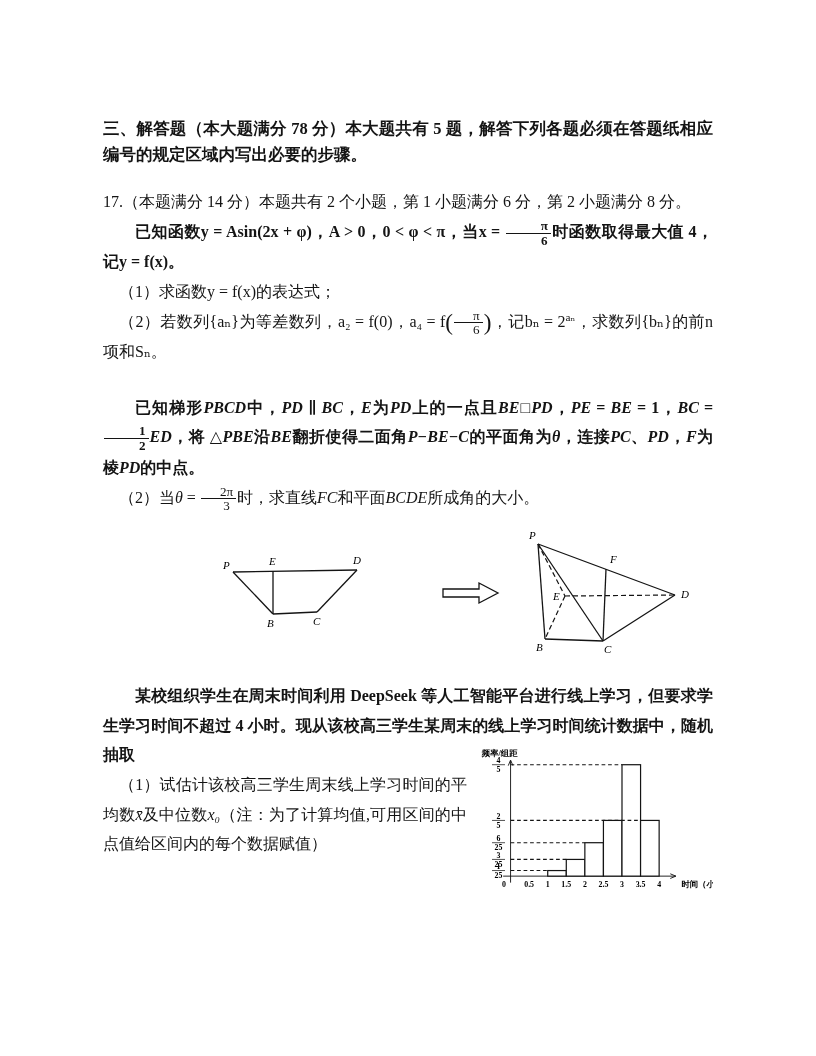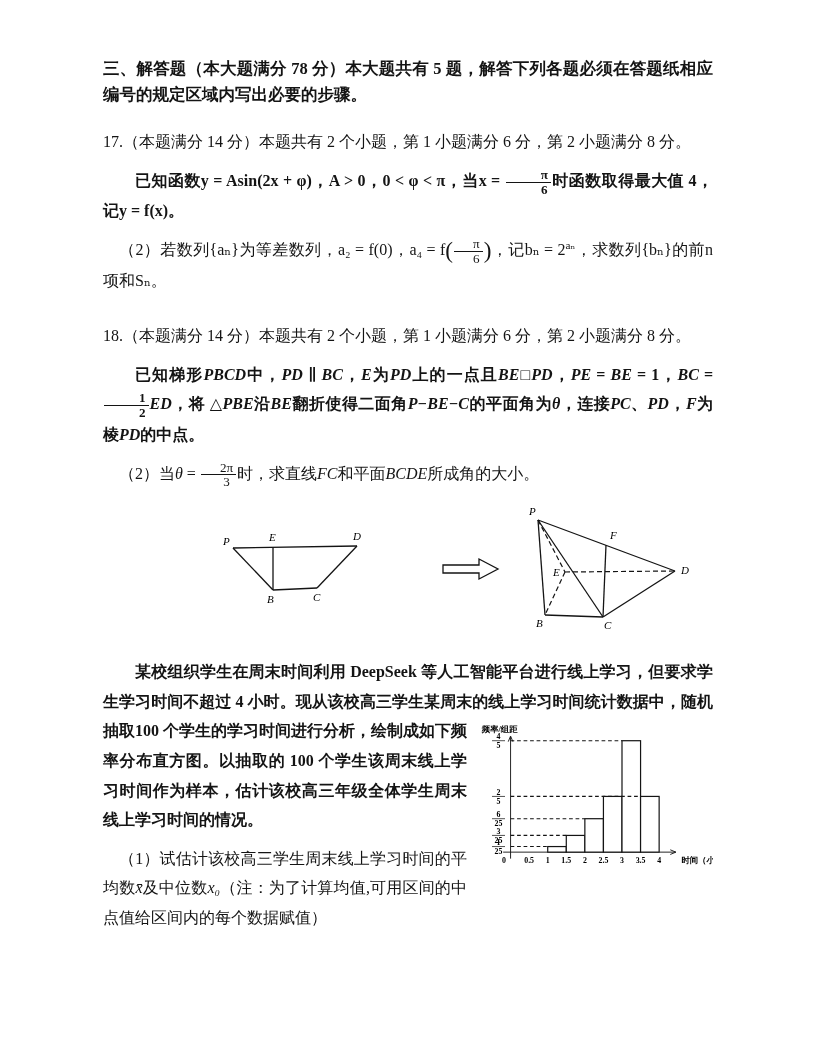--- a/index.html
+++ b/index.html
@@ -1,28 +1,28 @@
 <!DOCTYPE html>
 <html><head>
 <meta charset="utf-8">
 <style>
   html,body{margin:0;padding:0;background:#888;}
   .page{
     width:816px;height:1056px;box-sizing:border-box;
     margin:0 auto;background:#fff;color:#141414;
-    padding:56px 103px 40px;overflow:hidden;
+    padding:116px 103px 40px;overflow:hidden;
     font-family:"Liberation Serif","DejaVu Serif",serif;
     font-size:16px;line-height:1.85;
   }
   p{margin:0;}
   .hdr{font-weight:700;line-height:1.55;text-align:justify;font-size:16.5px;}
   .prob{margin-top:20px;}
   .prob-18{margin-top:26px;}
   .prob-19{margin-top:24px;}
-  .para{margin-top:9px;text-align:justify;}
+  .para{text-align:justify;}
   .ind2{text-indent:2em;font-weight:bold;}
   .ind1{text-indent:1em;}
   i{font-style:italic;}
   sup{font-size:0.7em;vertical-align:super;line-height:0;}
   .frac{display:inline-flex;flex-direction:column;align-items:center;
     vertical-align:middle;line-height:1.05;font-size:0.82em;margin:0 1px;}
   .frac .num{border-bottom:1px solid #141414;padding:0 3px 0;}
   .frac .den{padding-top:0;}
   .big{font-size:1.45em;line-height:0;vertical-align:-0.12em;}
   .figrow{display:flex;align-items:center;gap:26px;margin:16px 0 4px 118px;}
@@ -38,28 +38,28 @@
 <div class="page">
 
   <p class="hdr">三、解答题（本大题满分 78 分）本大题共有 5 题，解答下列各题必须在答题纸相应编号的规定区域内写出必要的步骤。</p>
 
   <section class="prob">
     <p class="para">17.（本题满分 14 分）本题共有 2 个小题，第 1 小题满分 6 分，第 2 小题满分 8 分。</p>
     <p class="para ind2">已知函数y = Asin(2x + φ)，A &gt; 0，0 &lt; φ &lt; π，当x = <span class="frac">
           <span class="num">π</span>
           <span class="den">6</span>
         </span>时函数取得最大值 4，记y = f(x)。</p>
+    <p class="para ind1">（1）求函数y = f(x)的表达式；</p>
     <p class="para ind1">（2）若数列{aₙ}为等差数列，a₂ = f(0)，a₄ = f<span class="big">(</span><span class="frac">
           <span class="num">π</span>
           <span class="den">6</span>
         </span><span class="big">)</span>，记bₙ = 2<sup>aₙ</sup>，求数列{bₙ}的前n项和Sₙ。</p>
   </section>
 
   <section class="prob prob-18">
-    <p class="para">18.（本题满分 14 分）本题共有 2 个小题，第 1 小题满分 6 分，第 2 小题满分 8 分。</p>
     <p class="para ind2">已知梯形<i>PBCD</i>中，<i>PD</i> ∥ <i>BC</i>，<i>E</i>为<i>PD</i>上的一点且<i>BE</i>□<i>PD</i>，<i>PE</i> = <i>BE</i> = 1，<i>BC</i> = <span class="frac">
           <span class="num">1</span>
           <span class="den">2</span>
         </span><i>ED</i>，将 △<i>PBE</i>沿<i>BE</i>翻折使得二面角<i>P−BE−C</i>的平面角为<i>θ</i>，连接<i>PC</i>、<i>PD</i>，<i>F</i>为棱<i>PD</i>的中点。</p>
     <p class="para ind1">（2）当<i>θ</i> = <span class="frac">
           <span class="num">2π</span>
           <span class="den">3</span>
         </span>时，求直线<i>FC</i>和平面<i>BCDE</i>所成角的大小。</p>
 
     <div class="figrow">
@@ -145,19 +145,19 @@
             <text x="74" y="150" text-anchor="middle" font-size="8.5">1</text>
             <text x="94" y="150" text-anchor="middle" font-size="8.5">1.5</text>
             <text x="114" y="150" text-anchor="middle" font-size="8.5">2</text>
             <text x="134" y="150" text-anchor="middle" font-size="8.5">2.5</text>
             <text x="154" y="150" text-anchor="middle" font-size="8.5">3</text>
             <text x="174" y="150" text-anchor="middle" font-size="8.5">3.5</text>
             <text x="194" y="150" text-anchor="middle" font-size="8.5">4</text>
             <text x="218" y="150" font-size="9">时间（小时）</text>
             <text x="3" y="9" font-size="9">频率/组距</text>
           </svg>
-        </span><span>100 个学生的学习时间进行分析，绘制成如下频率分布直方图。以抽取的 100 个学生该周末线上学习时间作为样本，估计该校高三年级全体学生周末线上学习时间的情况。</span>
+        </span>
     </div>
     <p class="para ind1">（1）试估计该校高三学生周末线上学习时间的平均数<i>x̄</i>及中位数<i>x₀</i>（注：为了计算均值,可用区间的中点值给区间内的每个数据赋值）</p>
     <div class="clr"></div>
   </section>
 
 </div>
 
 </body></html>

